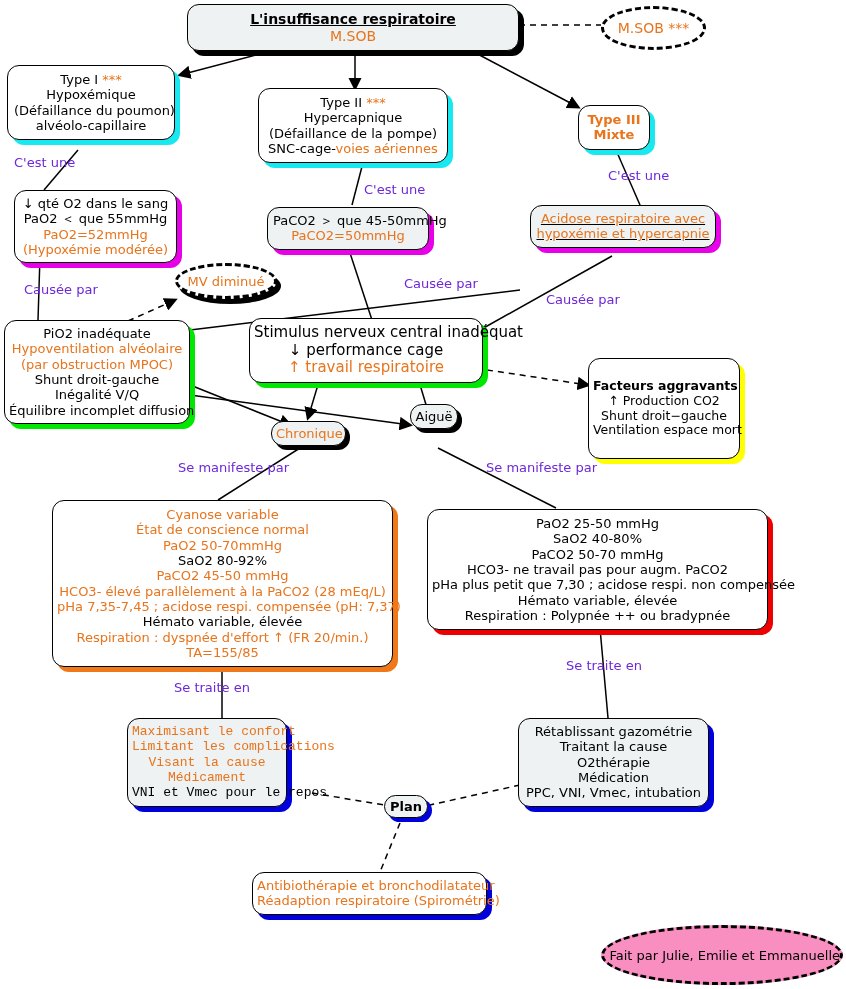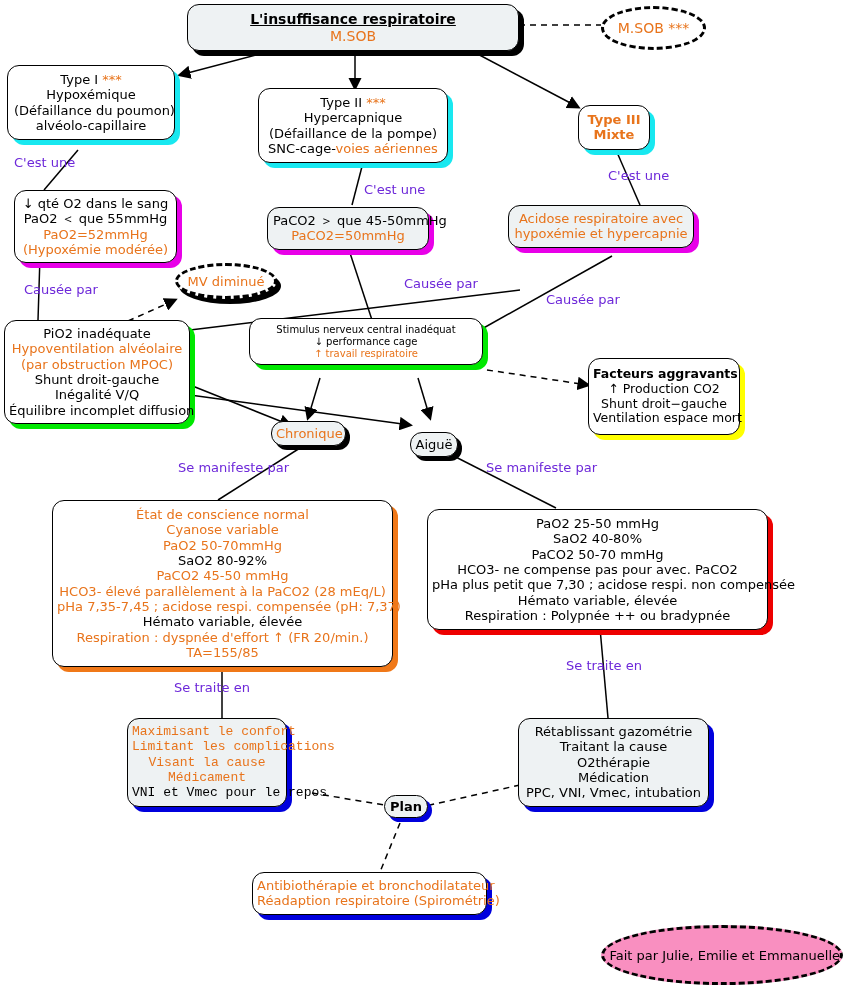--- a/index.html
+++ b/index.html
@@ -128,77 +128,77 @@
     <span class="ln bk">PaO2 ＜ que 55mmHg</span>
     <span class="ln or">PaO2=52mmHg</span>
     <span class="ln or">(Hypoxémie modérée)</span>
   </div>
 
   <div class="node fill-grey sh-mag" style="left:267px;top:207px;width:162px;padding:5px 5px;font-size:13px;">
     <span class="ln bk">PaCO2 ＞ que 45-50mmHg</span>
     <span class="ln or">PaCO2=50mmHg</span>
   </div>
 
-  <div class="node fill-grey sh-mag" style="left:508px;top:205px;width:186px;padding:5px 4px;font-size:13px;">
+  <div class="node fill-grey sh-mag" style="left:530px;top:205px;width:186px;padding:5px 4px;font-size:13px;text-decoration:underline;">
     <span class="ln or">Acidose respiratoire avec</span>
     <span class="ln or">hypoxémie et hypercapnie</span>
   </div>
 
   <div class="ell fill-white sh-black" style="left:175px;top:263px;width:102px;height:36px;box-shadow:4px 5px 0 0 #000;">
     <span class="or" style="font-size:13px;">MV diminué</span>
   </div>
 
   <div class="node fill-white sh-green" style="left:4px;top:320px;width:186px;padding:5px 4px;font-size:13px;">
     <span class="ln bk">PiO2 inadéquate</span>
     <span class="ln or">Hypoventilation alvéolaire</span>
     <span class="ln or">(par obstruction MPOC)</span>
     <span class="ln bk">Shunt droit-gauche</span>
     <span class="ln bk">Inégalité V/Q</span>
     <span class="ln bk">Équilibre incomplet diffusion</span>
   </div>
 
-  <div class="node fill-white sh-green" style="left:249px;top:318px;width:234px;padding:5px 4px;font-size:10px;">
+  <div class="node fill-white sh-green" style="left:249px;top:318px;width:234px;padding:5px 4px;font-size:15px;">
     <span class="ln bk">Stimulus nerveux central inadéquat</span>
     <span class="ln bk">↓ performance cage</span>
     <span class="ln or">↑ travail respiratoire</span>
   </div>
 
-  <div class="node fill-white sh-yellow" style="left:588px;top:358px;width:152px;padding:8px 4px;font-size:12.5px;">
+  <div class="node fill-white sh-yellow" style="left:588px;top:358px;width:152px;padding:20px 4px;font-size:12.5px;">
     <span class="ln bk bold">Facteurs aggravants</span>
     <span class="ln bk">↑ Production CO2</span>
     <span class="ln bk">Shunt droit−gauche</span>
     <span class="ln bk">Ventilation espace mort</span>
   </div>
 
   <div class="node fill-grey" style="left:271px;top:421px;width:75px;padding:4px 4px;font-size:13px;box-shadow:4px 4px 0 0 #000;">
     <span class="ln or">Chronique</span>
   </div>
 
-  <div class="node fill-grey" style="left:410px;top:432px;width:48px;padding:4px 4px;font-size:13px;box-shadow:4px 4px 0 0 #000;">
+  <div class="node fill-grey" style="left:410px;top:404px;width:48px;padding:4px 4px;font-size:13px;box-shadow:4px 4px 0 0 #000;">
     <span class="ln bk">Aiguë</span>
   </div>
 
   <div class="node fill-white sh-orange" style="left:52px;top:500px;width:341px;padding:6px 4px;font-size:13px;">
+    <span class="ln or">Cyanose variable</span>
     <span class="ln or">État de conscience normal</span>
-    <span class="ln or">Cyanose variable</span>
     <span class="ln or">PaO2 50-70mmHg</span>
     <span class="ln bk">SaO2 80-92%</span>
     <span class="ln or">PaCO2 45-50 mmHg</span>
     <span class="ln or">HCO3- élevé parallèlement à la PaCO2 (28 mEq/L)</span>
     <span class="ln or">pHa 7,35-7,45 ; acidose respi. compensée (pH: 7,37)</span>
     <span class="ln bk">Hémato variable, élevée</span>
     <span class="ln or">Respiration : dyspnée d'effort ↑ (FR 20/min.)</span>
     <span class="ln or">TA=155/85</span>
   </div>
 
   <div class="node fill-white sh-red" style="left:427px;top:509px;width:341px;padding:6px 4px;font-size:13px;">
     <span class="ln bk">PaO2 25-50 mmHg</span>
     <span class="ln bk">SaO2 40-80%</span>
     <span class="ln bk">PaCO2 50-70 mmHg</span>
-    <span class="ln bk">HCO3- ne compense pas pour avec. PaCO2</span>
+    <span class="ln bk">HCO3- ne travail pas pour augm. PaCO2</span>
     <span class="ln bk">pHa plus petit que 7,30 ; acidose respi. non compensée</span>
     <span class="ln bk">Hémato variable, élevée</span>
     <span class="ln bk">Respiration : Polypnée ++ ou bradypnée</span>
   </div>
 
   <div class="node fill-grey sh-blue" style="left:127px;top:718px;width:160px;padding:5px 4px;font-size:13px;font-family:Liberation Mono, monospace;">
     <span class="ln or">Maximisant le confort</span>
     <span class="ln or">Limitant les complications</span>
     <span class="ln or">Visant la cause</span>
     <span class="ln or">Médicament</span>

